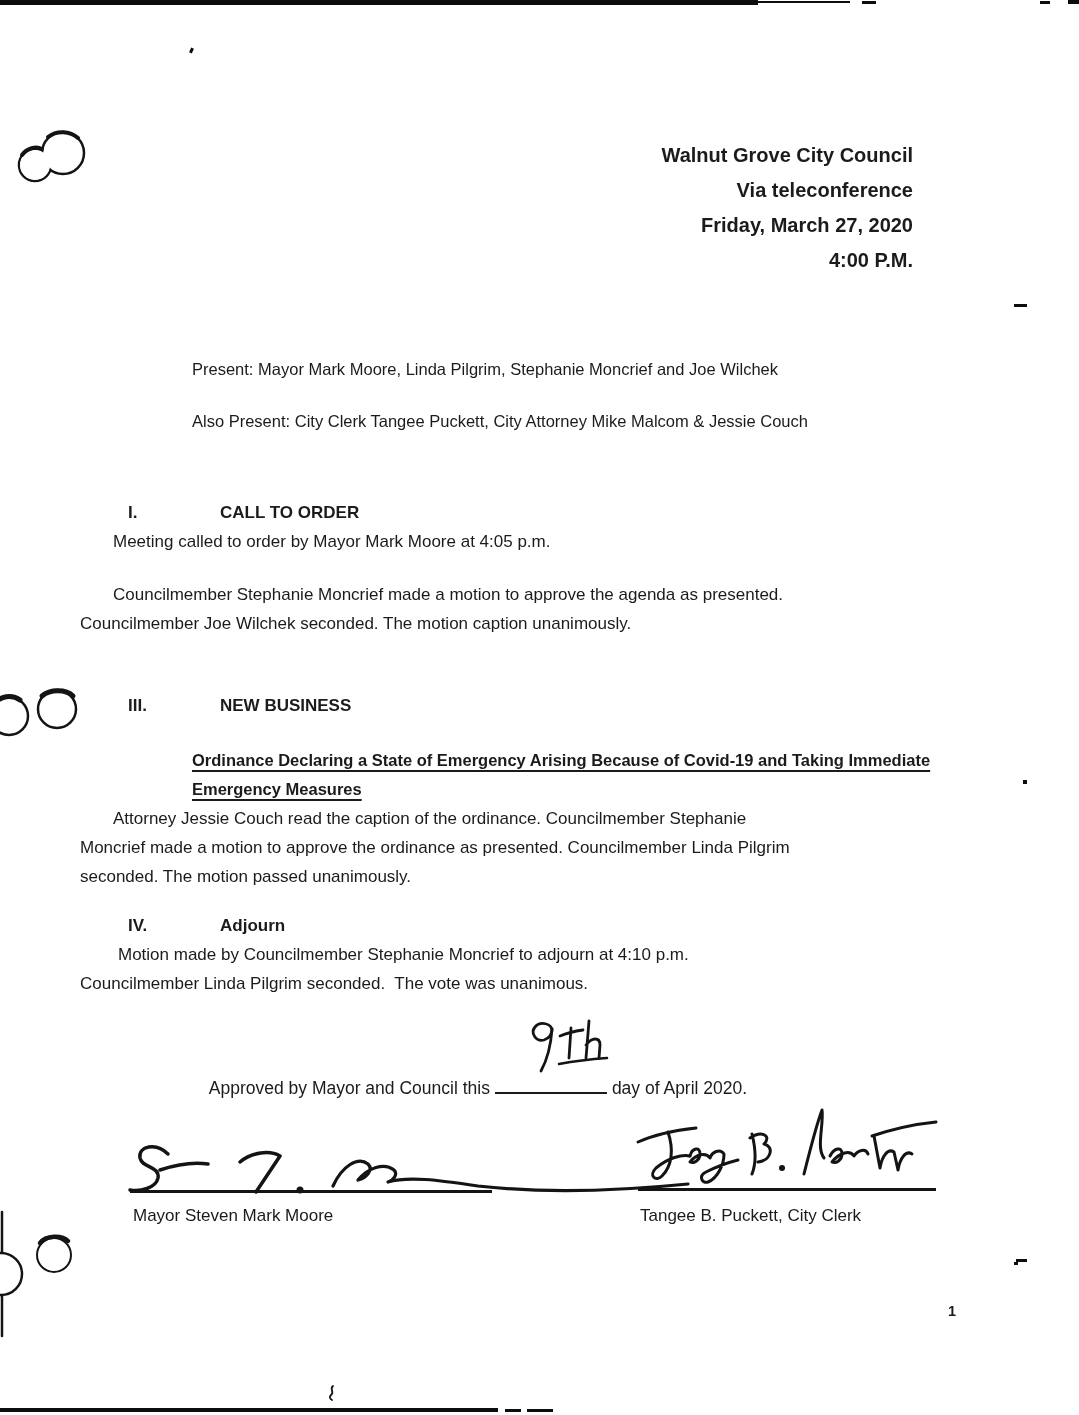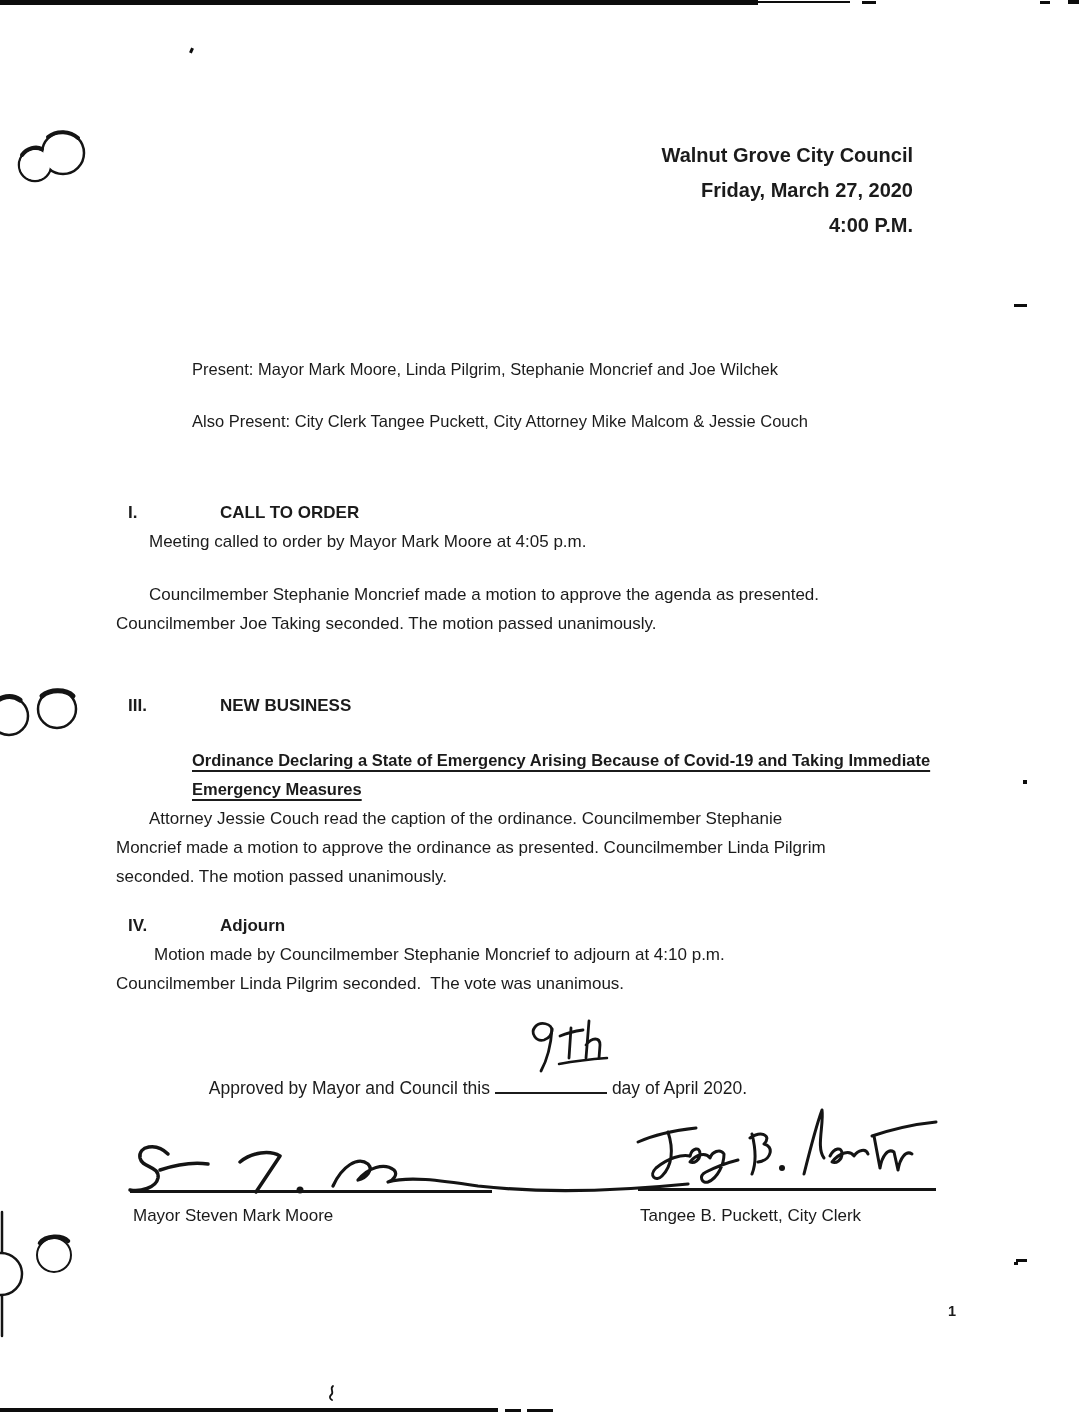--- a/index.html
+++ b/index.html
@@ -12,21 +12,21 @@
   
   .title-block{position:absolute;top:138px;left:0;width:913px;text-align:right;}
   .title-line{font-weight:bold;font-size:20px;line-height:35px;white-space:pre;}
   
   .attend-line{position:absolute;left:192px;font-weight:normal;font-size:16.5px;white-space:pre;}
   
   .doc-section{position:absolute;left:0;width:1079px;}
   .sec-row{position:relative;height:29px;}
   .numeral{position:absolute;left:128px;font-weight:bold;font-size:17px;line-height:29px;}
   .sec-heading{position:absolute;left:192px;font-weight:bold;font-size:17px;line-height:29px;margin-left:28px;}
-  .body-line{position:relative;margin-left:116px;font-size:17px;line-height:29px;height:29px;white-space:pre;}
+  .body-line{position:relative;margin-left:80px;font-size:17px;line-height:29px;height:29px;white-space:pre;}
   .body-line.first{padding-left:33px;}
   .gap-sm{height:26px;}
   .sub-line{position:relative;margin-left:192px;font-size:16.5px;font-weight:bold;line-height:29px;height:29px;white-space:pre;
             text-decoration:underline;text-decoration-thickness:2px;text-underline-offset:4px;}
   
   .approval{position:absolute;left:200px;top:1051px;font-size:17.5px;line-height:24px;white-space:pre;}
   .blank-line{display:inline-block;width:112px;height:17px;border-bottom:2px solid #1b1b1b;margin:0 5px;vertical-align:baseline;}
   .sr-hidden{position:absolute;width:1px;height:1px;overflow:hidden;clip:rect(0 0 0 0);white-space:nowrap;}
   
   .sig-line{position:absolute;border-bottom:3px solid #141414;height:0;}
@@ -76,38 +76,39 @@
 
 <div class="mark" style="left:0;top:1408px;width:498px;height:4px;"></div>
 <div class="mark" style="left:505px;top:1409px;width:16px;height:3px;"></div>
 <div class="mark" style="left:527px;top:1409px;width:26px;height:3px;"></div>
 <svg style="left:327px;top:1385px;" width="10" height="16" viewBox="0 0 10 16">
   <path class="stroke" d="M6,1 C2,4 8,7 4,10 C2,12 3,14 5,15" stroke-width="1.8"></path>
 </svg>
 
 <div class="title-block">
   <div class="title-line">Walnut Grove City Council</div>
+  <div class="title-line">Via teleconference</div>
   <div class="title-line">Friday, March 27, 2020</div>
   <div class="title-line">4:00 P.M.</div>
 </div>
 
 <div class="attend-line" style="top:360px;">Present: Mayor Mark Moore, Linda Pilgrim, Stephanie Moncrief and Joe Wilchek</div>
 <div class="attend-line" style="top:412px;">Also Present: City Clerk Tangee Puckett, City Attorney Mike Malcom &amp; Jessie Couch</div>
 
 <div class="doc-section" style="top:498px;">
   <div class="sec-row">
     <span class="numeral">I.</span>
     <span class="sec-heading">CALL TO ORDER</span>
   </div>
   <div class="body-line first">Meeting called to order by Mayor Mark Moore at 4:05 p.m.</div>
 </div>
 
 <div class="doc-section" style="top:580px;">
   <div class="body-line first">Councilmember Stephanie Moncrief made a motion to approve the agenda as presented.</div>
-  <div class="body-line">Councilmember Joe Taking seconded. The motion passed unanimously.</div>
+  <div class="body-line">Councilmember Joe Wilchek seconded. The motion caption unanimously.</div>
 </div>
 
 <div class="doc-section" style="top:691px;">
   <div class="sec-row">
     <span class="numeral">III.</span>
     <span class="sec-heading">NEW BUSINESS</span>
   </div>
   <div class="gap-sm"></div>
   <div class="sub-line">Ordinance Declaring a State of Emergency Arising Because of Covid-19 and Taking Immediate</div>
   <div class="sub-line">Emergency Measures</div>

